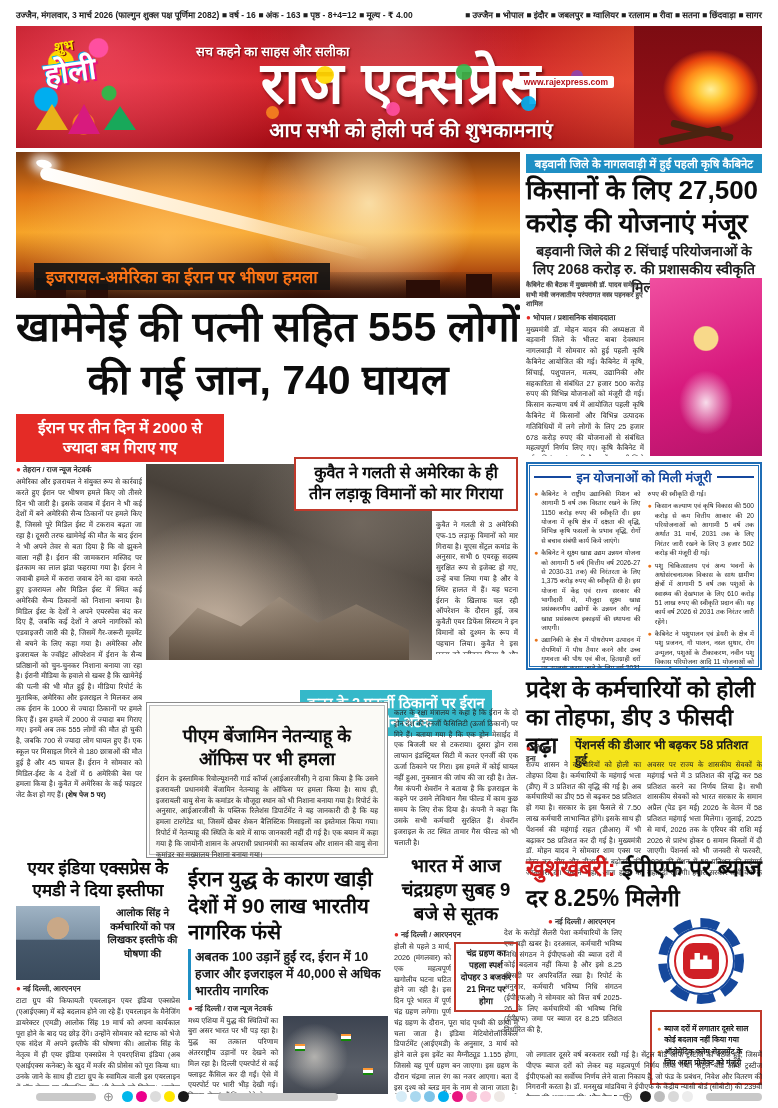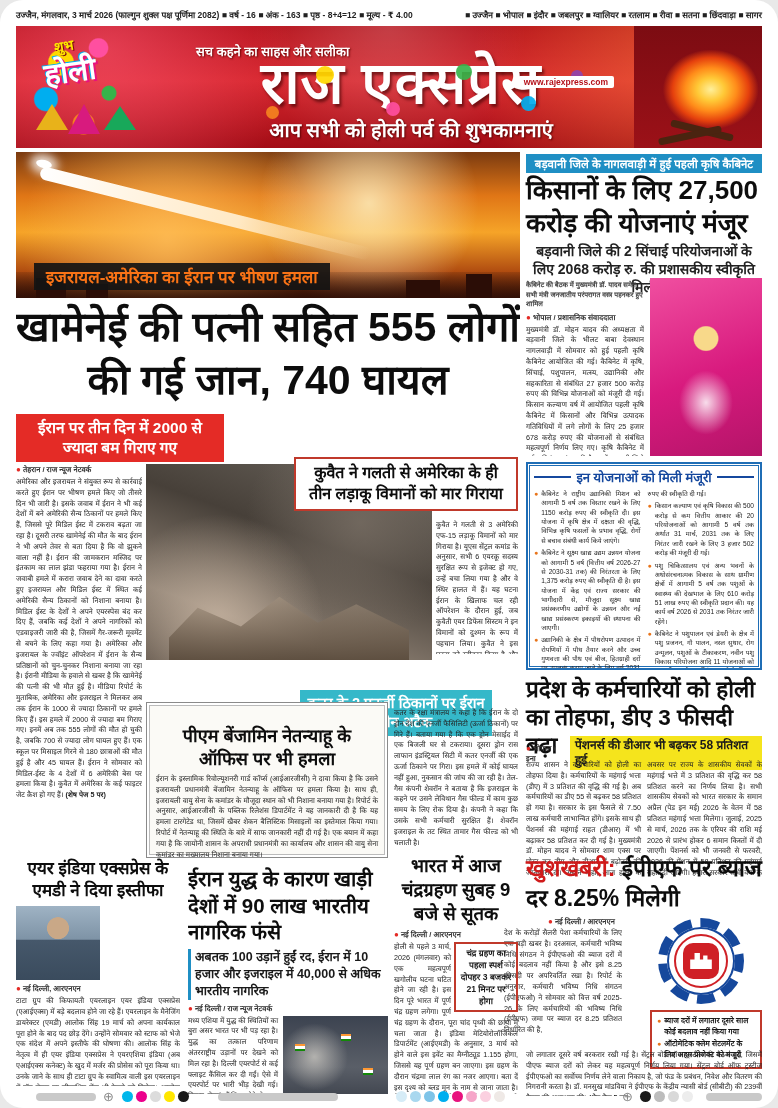--- a/index.html
+++ b/index.html
@@ -1,20 +1,20 @@
 <!DOCTYPE html>
 <html><head>
 <meta charset="utf-8">
 <style>
   * { margin:0; padding:0; box-sizing:border-box; }
   html,body { background:#e9e9e9; }
   #paper {
     position:relative; width:778px; height:1108px; background:#fff;
     margin:0 auto; overflow:hidden;
-    font-family:"Liberation Sans","DejaVu Sans",sans-serif; color:#1a1a1a;border-radius:23px;
+    font-family:"Liberation Sans","DejaVu Sans",sans-serif; color:#1a1a1a;
   }
   
   .topbar { position:absolute; left:16px; top:4px; width:746px; height:20px;
     display:flex; justify-content:space-between; align-items:center;
     font-size:8.5px; font-weight:bold; color:#222; }
   
   .masthead { position:absolute; left:16px; top:26px; width:746px; height:122px;
     background:
       radial-gradient(circle at 12% 20%, rgba(255,90,120,.55), transparent 28%),
       radial-gradient(circle at 88% 25%, rgba(255,140,60,.45), transparent 30%),
@@ -153,21 +153,21 @@
   .epf-byline { position:absolute; left:548px; top:916px; }
   .epf-left { position:absolute; left:504px; top:928px; width:118px; height:118px; overflow:hidden; }
   .epfo-logo { position:absolute; left:658px; top:918px; width:86px; height:86px;
     border-radius:50%; border:9px dashed #16489c; background:#fff;
     box-shadow:0 0 0 2px #16489c inset; }
   .epfo-inner { position:absolute; inset:7px; border-radius:50%; border:2px solid #cf2026; }
   .epfo-core { position:absolute; inset:16px; background:#cf2026; border-radius:28%; }
   .epfo-core::after { content:""; position:absolute; inset:28% 20%; background:#fff;
     clip-path:polygon(0 100%,0 40%,20% 40%,20% 0,45% 0,45% 40%,60% 40%,60% 15%,80% 15%,80% 40%,100% 40%,100% 100%); }
   .epf-points { position:absolute; left:650px; top:1010px; width:112px;
-    border:2px solid #c0392b; padding:4px 5px; background:#fff; }
+    border:2px solid #c0392b; padding:12px 5px; background:#fff; }
   .epf-point { display:flex; gap:3px; font-size:7.6px; font-weight:bold; line-height:1.4;
     margin-bottom:2px; }
   .epf-body2 { position:absolute; left:526px; top:1050px; width:236px; height:46px;
     overflow:hidden; }
   
   .airindia { position:absolute; left:16px; top:858px; width:164px; height:228px; overflow:hidden; }
   .ai-head { font-size:17px; font-weight:800; text-align:center; line-height:1.3;
     margin-bottom:4px; color:#0d0d0d; }
   .ai-row { display:flex; gap:5px; margin-bottom:3px; }
   .ai-photo { width:84px; height:74px; flex:none;
@@ -348,20 +348,21 @@
         <span class="ybul">●</span>
         <span>ऑटोमेटिक क्लेम सेटलमेंट के लिए अहम प्रोजेक्ट को मंजूरी</span>
       </div>
   </div>
   <div class="epf-body2 smalltext"><span>जो लगातार दूसरे वर्ष बरकरार रखी गई है। सेंट्रल बोर्ड ऑफ ट्रस्टीज की बैठक हुई, जिसमें पीएफ ब्याज दरों को लेकर यह महत्वपूर्ण निर्णय लिया गया। सेंट्रल बोर्ड ऑफ ट्रस्टीज ईपीएफओ का सर्वोच्च निर्णय लेने वाला निकाय है, जो फंड के प्रबंधन, निवेश और वितरण की निगरानी करता है। डॉ. मनसुख मांडविया ने ईपीएफ के केंद्रीय न्यासी बोर्ड (सीबीटी) की 239वीं बैठक की अध्यक्षता की।</span> <span class="cont">(शेष पेज 5 पर)</span></div>
 
   <div class="airindia">
     <div class="ai-head">एयर इंडिया एक्सप्रेस के एमडी ने दिया इस्तीफा</div>
     <div class="ai-row">
       <div class="ai-photo"></div>
+      <div class="ai-note">आलोक सिंह ने कर्मचारियों को पत्र लिखकर इस्तीफे की घोषणा की</div>
     </div>
     <div class="byline"><span class="dot">●</span> <span>नई दिल्ली, आरएनएन</span></div>
     <div class="smalltext"><span>टाटा ग्रुप की किफायती एयरलाइन एयर इंडिया एक्सप्रेस (एआईएक्स) में बड़े बदलाव होने जा रहे हैं। एयरलाइन के मैनेजिंग डायरेक्टर (एमडी) आलोक सिंह 19 मार्च को अपना कार्यकाल पूरा होने के बाद पद छोड़ देंगे। उन्होंने सोमवार को स्टाफ को भेजे एक संदेश में अपने इस्तीफे की घोषणा की। आलोक सिंह के नेतृत्व में ही एयर इंडिया एक्सप्रेस ने एयरएशिया इंडिया (अब एआईएक्स कनेक्ट) के खुद में मर्जर की प्रोसेस को पूरा किया था। उनके जाने के साथ ही टाटा ग्रुप के स्वामित्व वाली इस एयरलाइन में टॉप लेवल पर लीडरशिप चेंज भी देखने को मिलेगा। आलोक सिंह ने कर्मचारियों को भेजे एक मैसेज में सूफी कवि रूमी की पंक्तियों का जिक्र किया।</span> </div>
   </div>
 
   <div class="stranded">
     <div class="st-head">ईरान युद्ध के कारण खाड़ी देशों में 90 लाख भारतीय नागरिक फंसे</div>
     <div class="st-sub">अबतक 100 उड़ानें हुईं रद, ईरान में 10 हजार और इजराइल में 40,000 से अधिक भारतीय नागरिक</div>
     <div class="byline"><span class="dot">●</span> <span>नई दिल्ली / राज न्यूज नेटवर्क</span></div>
     <div class="st-row">

